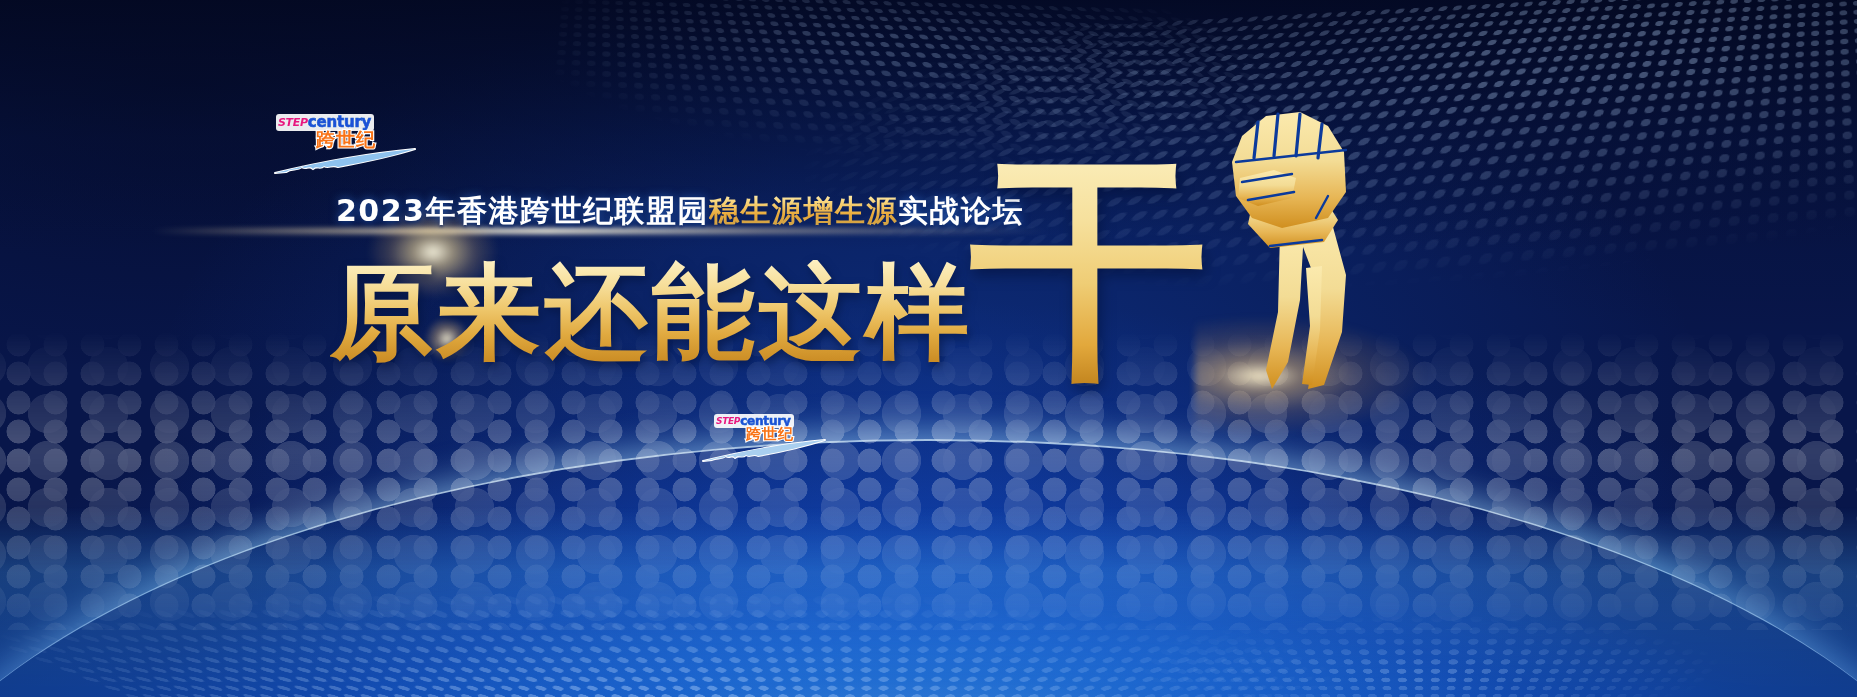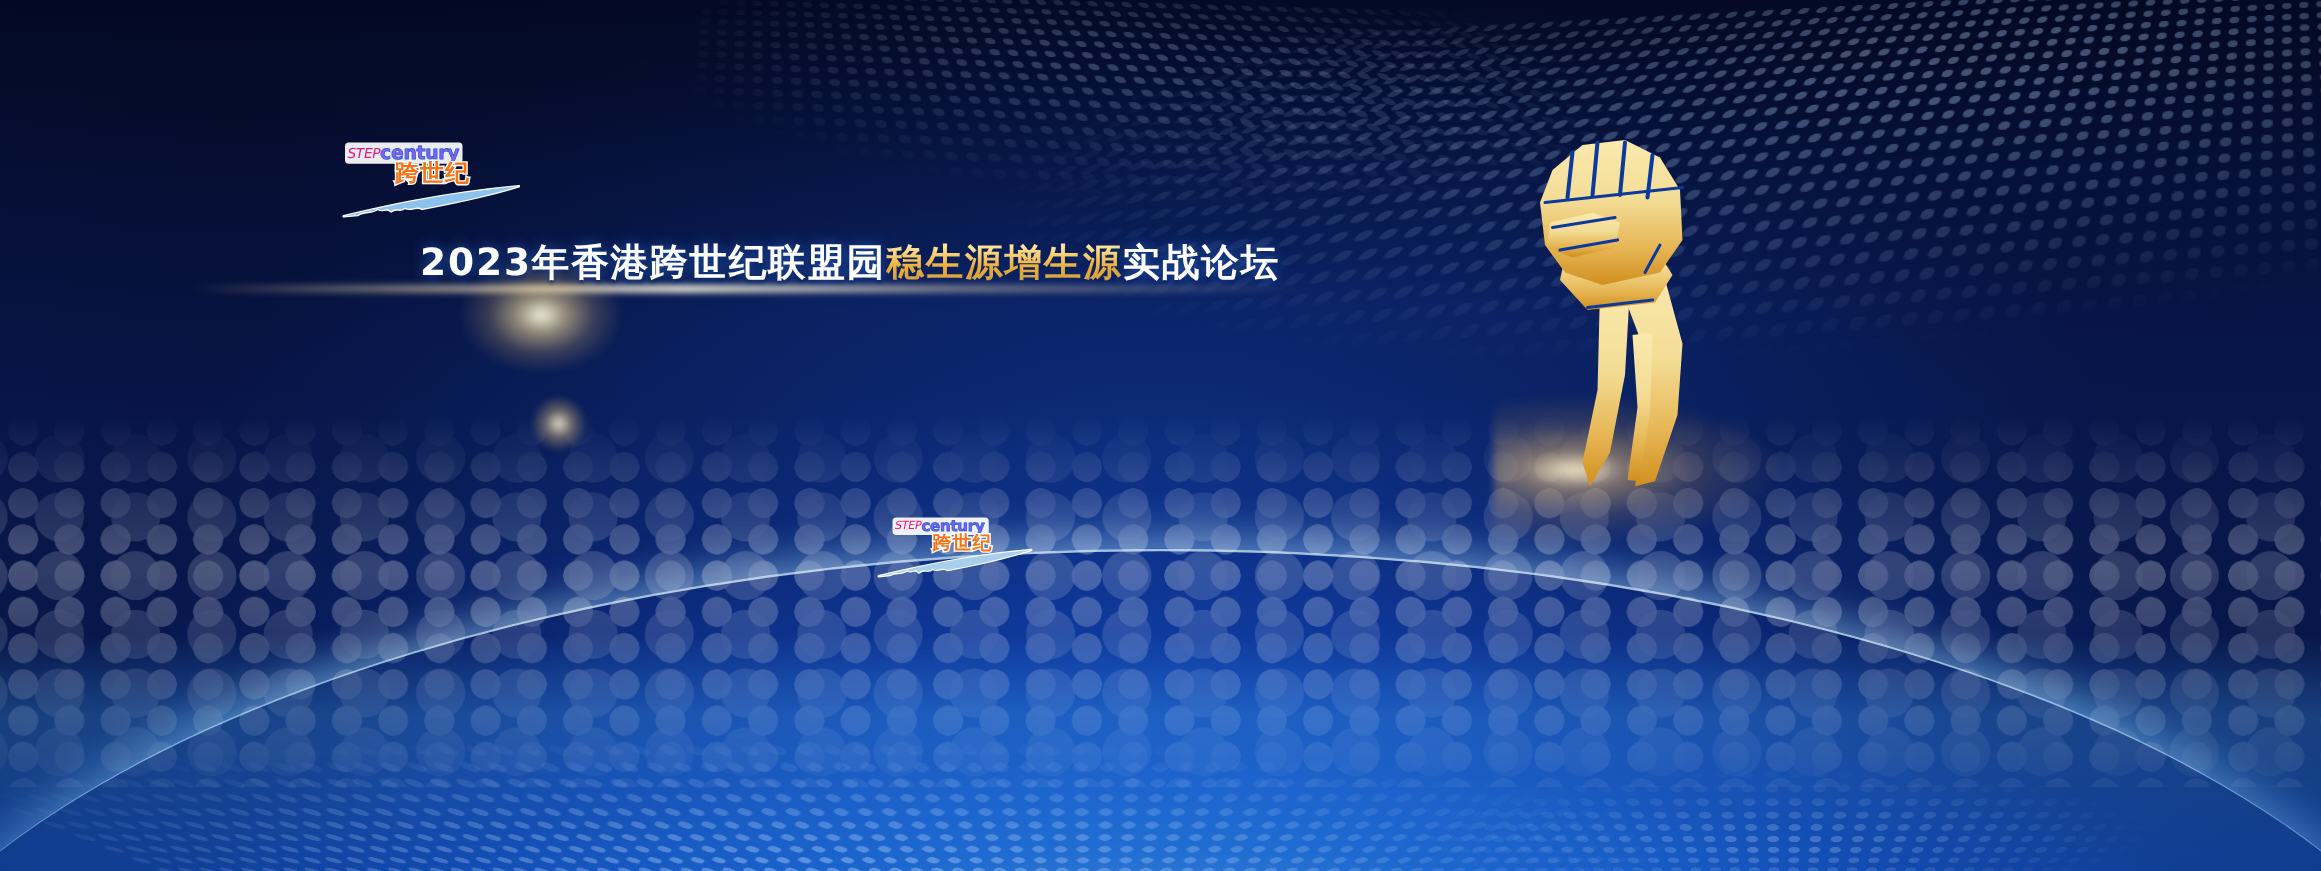--- a/index.html
+++ b/index.html
@@ -127,25 +127,25 @@
 
   .logo-word{
     display:flex;align-items:center;
     background:rgba(255,255,255,.92);
     border-radius:3px;
     padding:1px 3px 1px 2px;
     line-height:1;
     width:fit-content;
   }
   .logo-step{
-    font-weight:400;font-style:italic;
+    font-weight:700;font-style:italic;
     color:#e8187f;letter-spacing:-.3px;
   }
   .logo-century{
-    font-weight:700;color:#8b5cf6;
+    font-weight:700;color:#1d4ed8;
     -webkit-text-stroke:.6px #1a5fd0;
     letter-spacing:-.2px;
   }
   .logo-cn{
     font-weight:900;color:#f97316;
     -webkit-text-stroke:2.2px #ffffff;
     paint-order:stroke fill;
     letter-spacing:1px;
     line-height:1;
     margin-top:-1px;
@@ -241,20 +241,24 @@
       <span class="logo-step">STEP</span>
       <span class="logo-century">century</span>
     </div>
     <div class="logo-cn">跨世纪</div>
   </div>
 
   <div class="subtitle">
     <span>2023年香港跨世纪联盟园</span><span class="gold-seg">稳生源增生源</span><span>实战论坛</span>
   </div>
 
+  <div class="headline">
+    <span class="headline-main">原来还能这样</span>
+    <span class="headline-accent">干</span>
+  </div>
 
   <svg class="fist" viewBox="0 0 190 290">
     <defs>
       <linearGradient id="fistGold" x1="0" y1="0" x2="0" y2="1">
         <stop offset="0%" stop-color="#fbeaae"></stop>
         <stop offset="42%" stop-color="#f3dc95"></stop>
         <stop offset="74%" stop-color="#e7b655"></stop>
         <stop offset="100%" stop-color="#d08f1f"></stop>
       </linearGradient>
     </defs>

